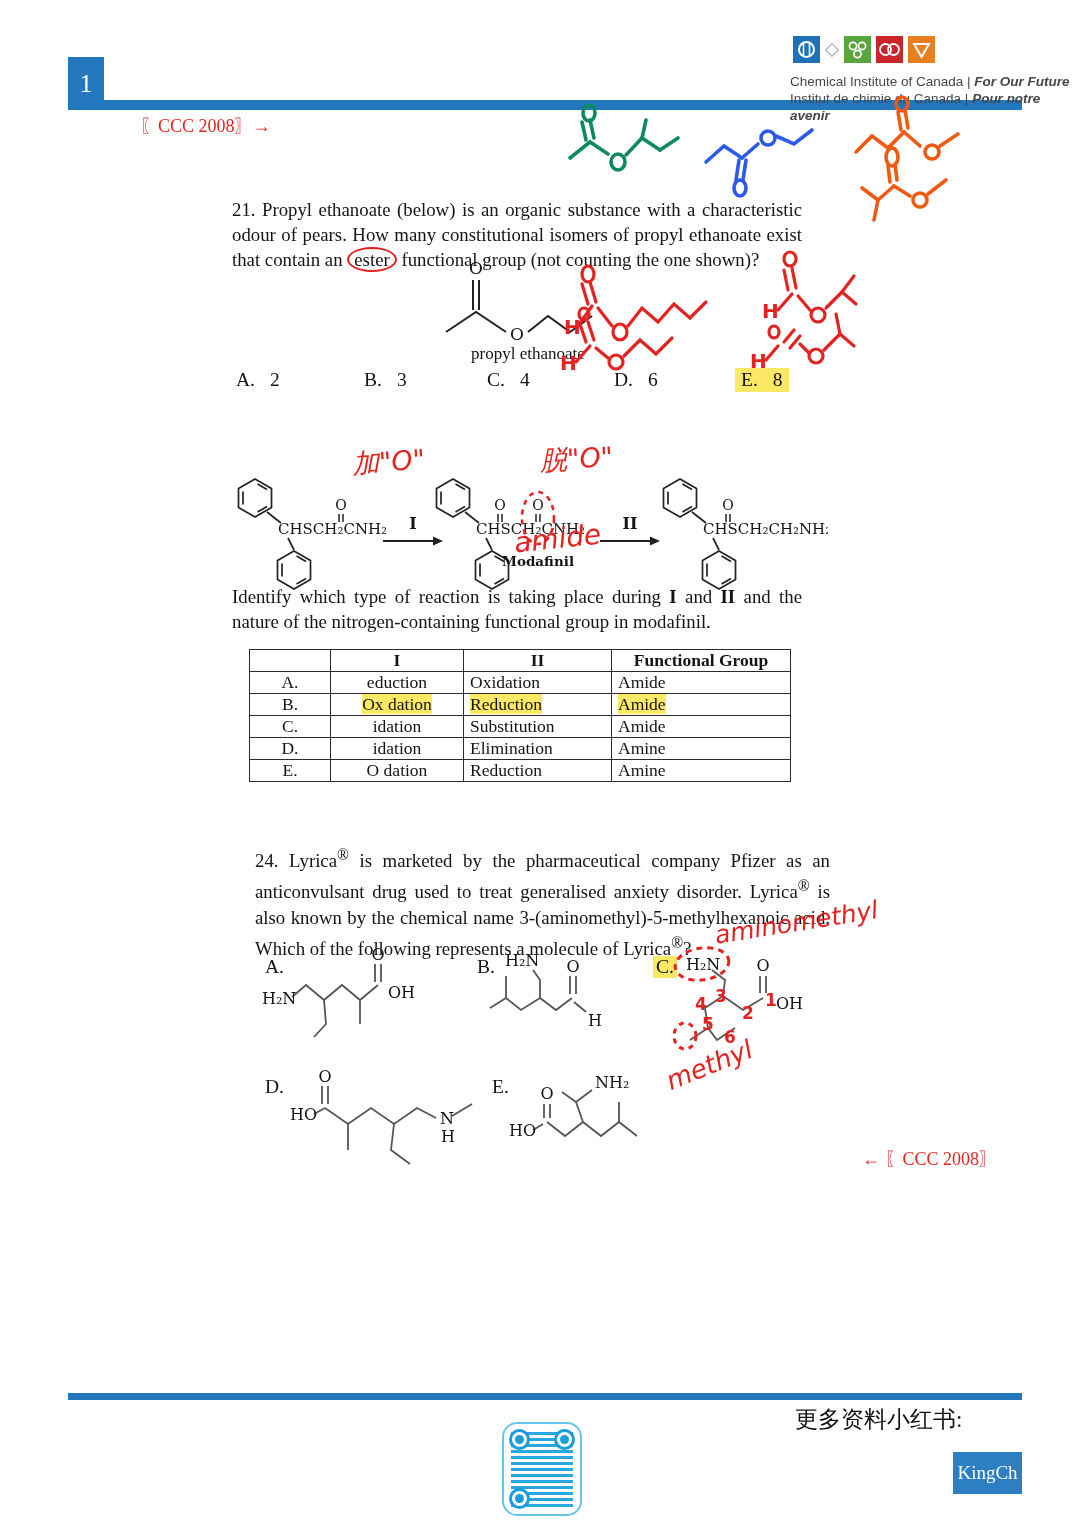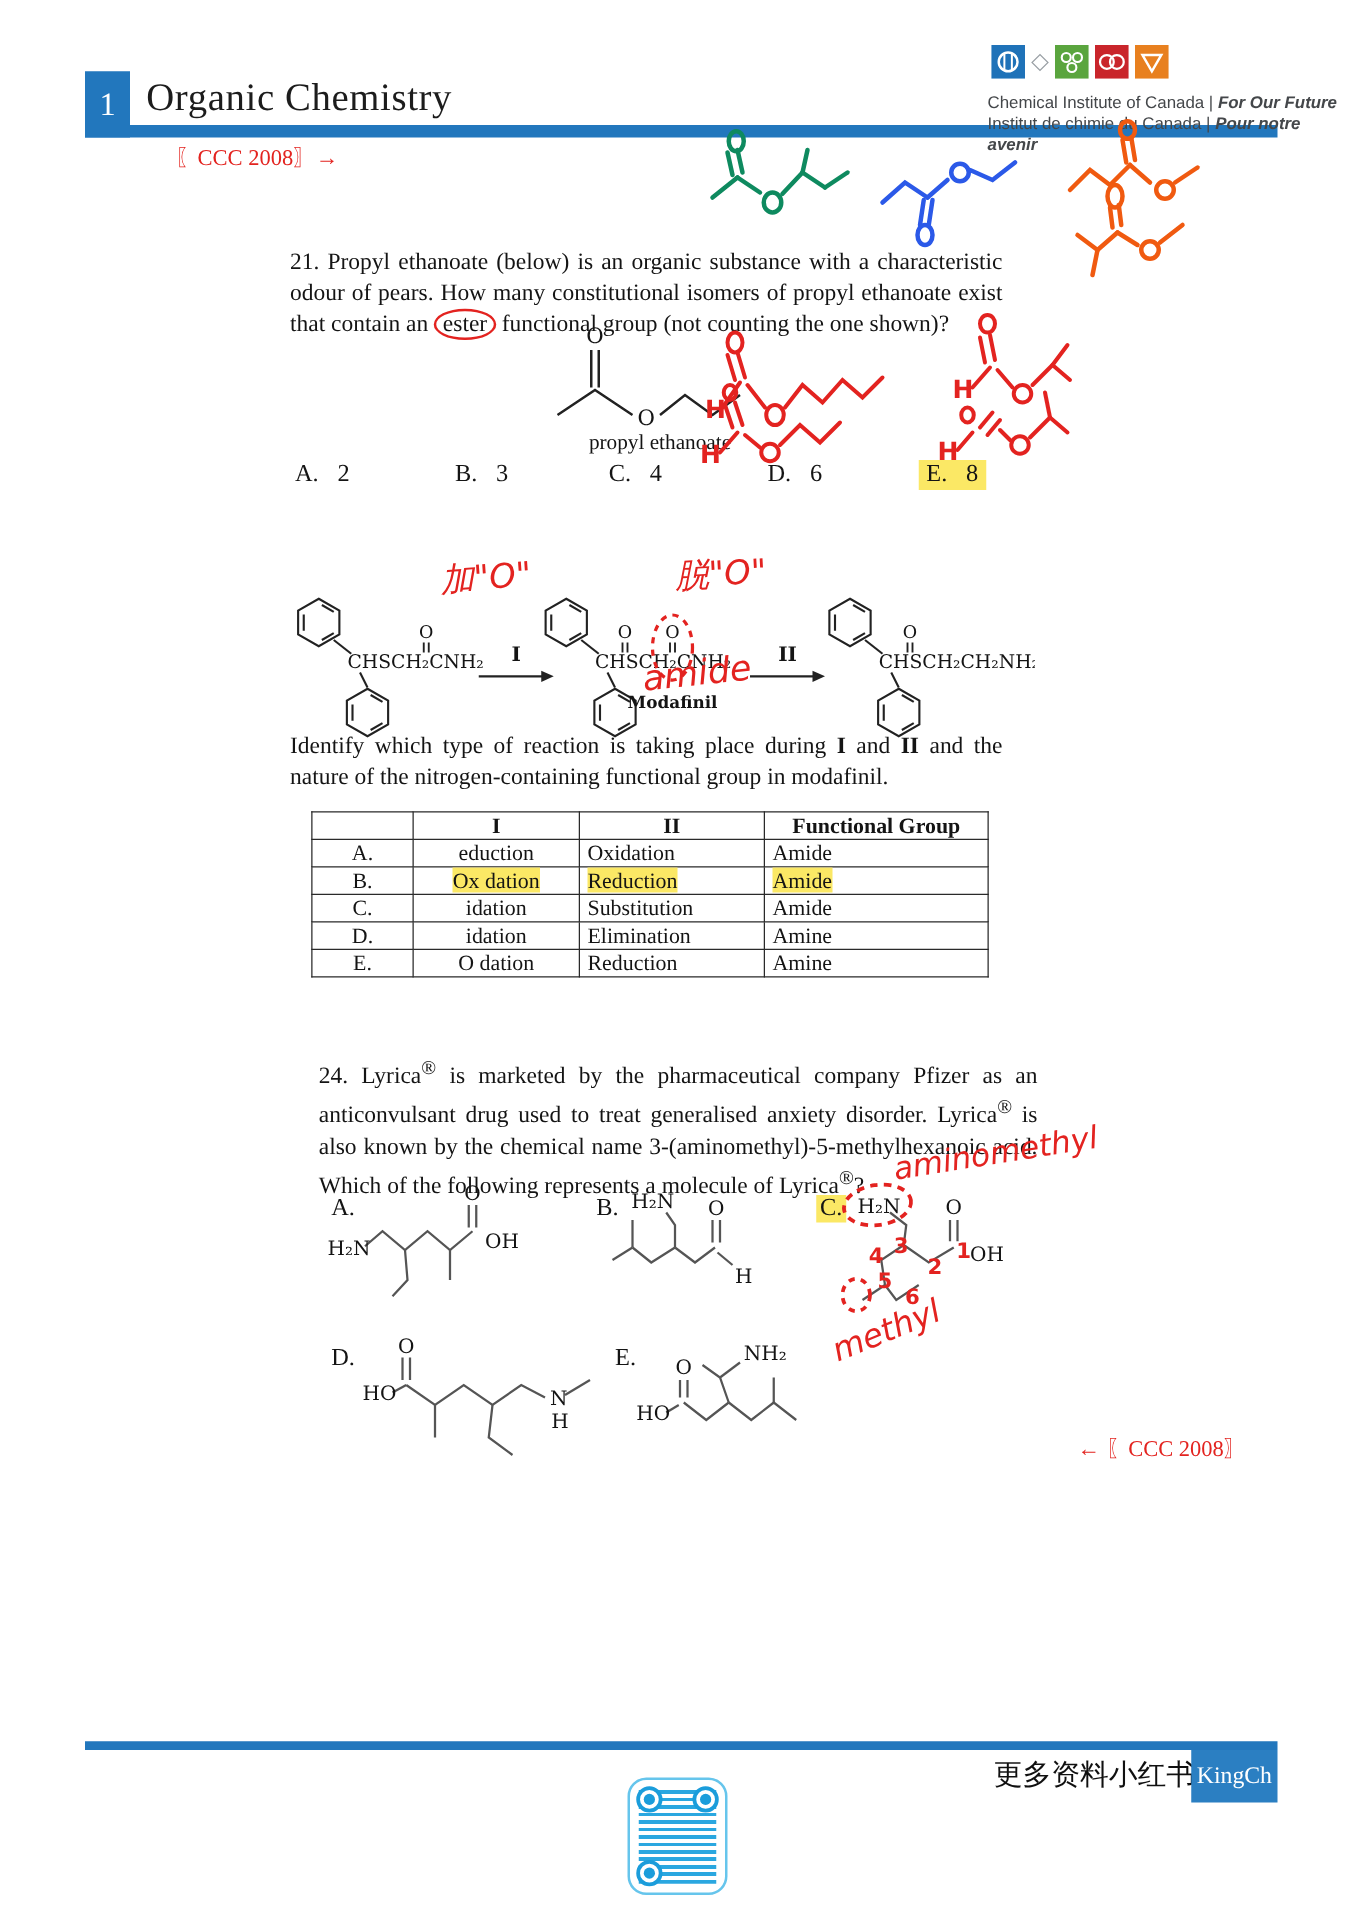--- a/index.html
+++ b/index.html
@@ -32,39 +32,38 @@
   .c-letter{text-align:center;width:68px;}
   .c-i{width:120px;text-align:center;}
   .c-ii{width:135px;text-align:left;}
   .c-fg{width:166px;text-align:left;}
   .cellhl{background:#fbe865;}
   svg text{font-family:"DejaVu Serif",serif;fill:#141414;}
   .redtxt{font-family:"DejaVu Sans",sans-serif;font-weight:bold;fill:#e32320;}
   
   .fbar{left:68px;top:1393px;width:954px;height:7px;background:#2277bd;}
   .promo{left:795px;top:1404px;font-size:23px;color:#101010;}
-  .kingch{left:953px;top:1400px;width:69px;height:42px;background:#2b7fc2;color:#fff;
+  .kingch{left:953px;top:1452px;width:69px;height:42px;background:#2b7fc2;color:#fff;
           display:flex;align-items:center;justify-content:center;font-size:19px;}
   .qr{left:502px;top:1422px;width:76px;height:90px;border:2.5px solid #66c5ec;border-radius:15px;}
   .qr-noise{position:absolute;inset:7px;
     background-image:repeating-linear-gradient(0deg,#2aa7e0 0 3px,transparent 3px 6px),
                      repeating-linear-gradient(90deg,rgba(255,255,255,.78) 0 3px,transparent 3px 7px);}
   .qf{position:absolute;width:15px;height:15px;border-radius:50%;background:#fff;border:3px solid #1b9ddb;}
   .qd{position:absolute;inset:3px;border-radius:50%;background:#1b9ddb;}
 </style>
 </head>
 <body>
 
 <div class="page">
 
   <div class="abs numbox">
     <span>1</span>
   </div>
   <div class="abs hbar"></div>
-  <div class="abs htitle">Organic Chemistry</div>
 
   <div class="abs logo-row">
     <svg class="lsq" viewBox="0 0 27 27">
       <rect width="27" height="27" fill="#1f72b8"></rect>
       <circle cx="13.5" cy="13.5" r="7.5" fill="none" stroke="#fff" stroke-width="2"></circle>
       <line x1="10.5" y1="7" x2="10.5" y2="20" stroke="#fff" stroke-width="1.6"></line>
       <line x1="16.5" y1="7" x2="16.5" y2="20" stroke="#fff" stroke-width="1.6"></line>
     </svg>
     <div class="ldiamond"></div>
     <svg class="lsq" viewBox="0 0 27 27">

